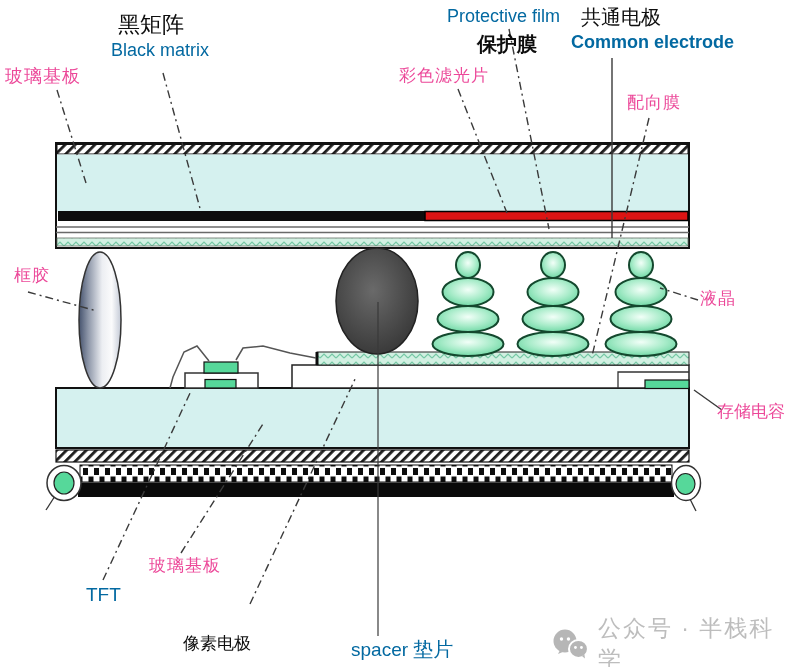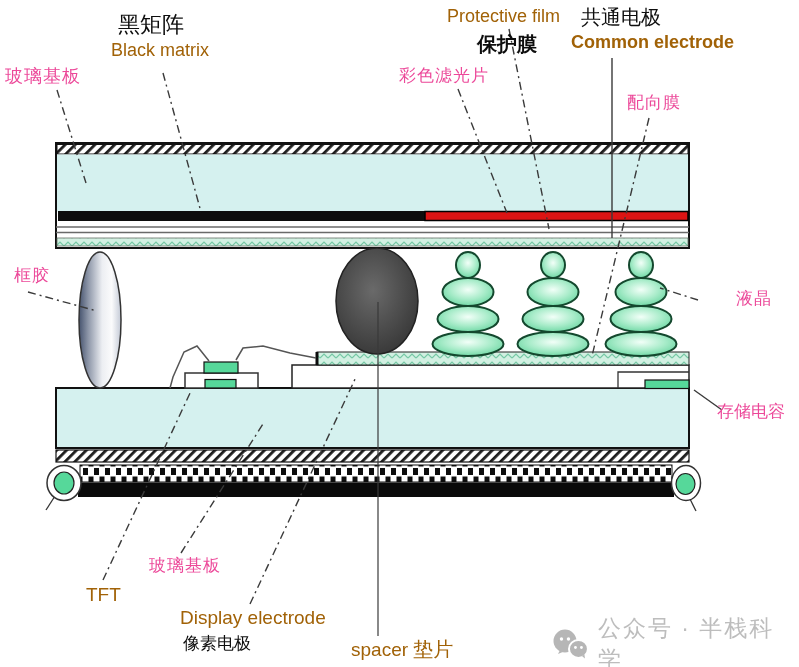--- a/index.html
+++ b/index.html
@@ -1,21 +1,21 @@
 <!DOCTYPE html>
 <html><head>
 <meta charset="utf-8">
 <style>
   html,body{margin:0;padding:0;background:#ffffff;}
   #stage{
     position:relative;width:799px;height:667px;background:#ffffff;overflow:hidden;
     font-family:"Liberation Sans", sans-serif;
   }
   #diagram-svg{position:absolute;left:0;top:0;}
-  .label{position:absolute;white-space:nowrap;line-height:1.15;color:#a16207;}
+  .label{position:absolute;white-space:nowrap;line-height:1.15;color:#0369a1;}
   .label.en{font-family:"Liberation Sans", sans-serif;}
   .label.zh-dark{font-family:"Liberation Sans", sans-serif;color:#0d0d0d;}
   .label.zh-gray{font-family:"DejaVu Serif", serif;color:#ec4899;}
   .wm{position:absolute;left:552px;top:613px;display:flex;align-items:center;gap:8px;}
   .wm-text{font-size:23px;letter-spacing:2px;color:#bdbdbd;font-family:"Liberation Sans", sans-serif;}
 </style>
 </head>
 <body>
 
 <div id="stage">
@@ -147,29 +147,28 @@
   <div class="label en" style="left:447px;top:6px;font-size:18px;">Protective film</div>
   <div class="label zh-dark" style="left:477px;top:33px;font-size:20px;font-weight:bold;">保护膜</div>
 
   <div class="label zh-dark" style="left:581px;top:6px;font-size:20px;">共通电极</div>
   <div class="label en" style="left:571px;top:32px;font-size:18px;font-weight:bold;">Common electrode</div>
 
   <div class="label zh-gray" style="left:627px;top:93px;font-size:17px;letter-spacing:1px;">配向膜</div>
 
   <div class="label zh-gray" style="left:14px;top:266px;font-size:17px;letter-spacing:1px;">框胶</div>
 
-  <div class="label zh-gray" style="left:736px;top:289px;font-size:17px;letter-spacing:1px;">液晶</div>
+  <div class="label zh-gray" style="left:700px;top:289px;font-size:17px;letter-spacing:1px;">液晶</div>
 
   <div class="label zh-gray" style="left:717px;top:402px;font-size:17px;">存储电容</div>
 
   <div class="label en" style="left:86px;top:584px;font-size:19px;">TFT</div>
 
   <div class="label zh-gray" style="left:149px;top:556px;font-size:17px;letter-spacing:1px;">玻璃基板</div>
 
-  <div class="label en" style="left:180px;top:607px;font-size:19px;">Display electrode</div>
   <div class="label zh-dark" style="left:183px;top:634px;font-size:17px;">像素电极</div>
 
   <div class="label" style="left:351px;top:638px;font-size:19px;">
     <span class="en">spacer</span>
     <span class="zh-dark" style="font-size:20px;">垫片</span>
   </div>
 
   <div class="wm">
     <svg width="38" height="30" viewBox="0 0 38 30">
       <circle cx="13" cy="12" r="11.5" fill="#b6b6b6"></circle>

